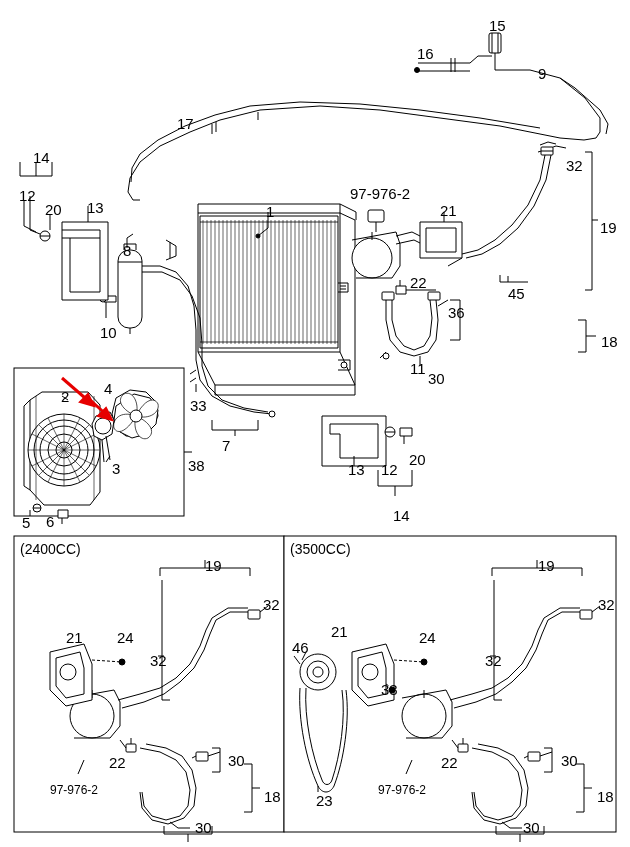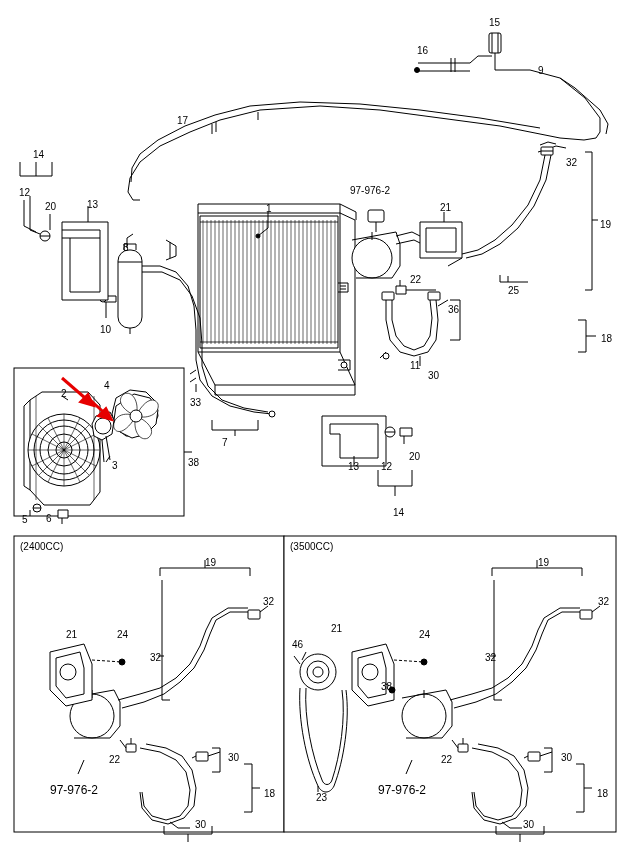--- a/index.html
+++ b/index.html
@@ -18,27 +18,27 @@
     overflow: hidden;
   }
   #page svg {
     position: absolute;
     left: 0;
     top: 0;
   }
   .lbl {
     position: absolute;
     font-family: "Liberation Sans", sans-serif;
-    font-size: 10px;
+    font-size: 15px;
     color: #000000;
     white-space: nowrap;
     line-height: 1;
   }
   .lbl.sm {
-    font-size: 10px;
+    font-size: 14px;
   }
   .lbl.big {
     font-size: 12px;
   }
 </style>
 </head>
 <body>
 
 <div id="page">
 
@@ -336,21 +336,21 @@
   <div class="lbl" style="left:566px; top:158px;">32</div>
   <div class="lbl" style="left:19px; top:188px;">12</div>
   <div class="lbl" style="left:350px; top:186px;">97-976-2</div>
   <div class="lbl" style="left:45px; top:202px;">20</div>
   <div class="lbl" style="left:87px; top:200px;">13</div>
   <div class="lbl" style="left:266px; top:204px;">1</div>
   <div class="lbl" style="left:440px; top:203px;">21</div>
   <div class="lbl" style="left:600px; top:220px;">19</div>
   <div class="lbl" style="left:123px; top:243px;">8</div>
   <div class="lbl" style="left:410px; top:275px;">22</div>
-  <div class="lbl" style="left:508px; top:286px;">25</div>
+  <div class="lbl" style="left:508px; top:286px;">45</div>
   <div class="lbl" style="left:100px; top:325px;">10</div>
   <div class="lbl" style="left:448px; top:305px;">36</div>
   <div class="lbl" style="left:601px; top:334px;">18</div>
   <div class="lbl" style="left:410px; top:361px;text-align:center;">11</div>
   <div class="lbl" style="left:428px; top:371px;">30</div>
   <div class="lbl" style="left:61px; top:389px;">2</div>
   <div class="lbl" style="left:104px; top:381px;">4</div>
   <div class="lbl" style="left:190px; top:398px;">33</div>
   <div class="lbl" style="left:112px; top:461px;">3</div>
   <div class="lbl" style="left:188px; top:458px;">38</div>

